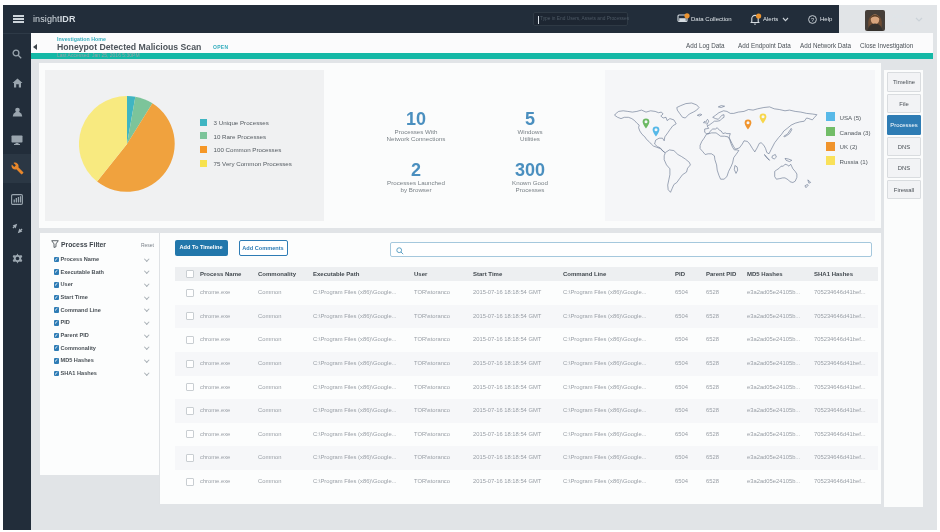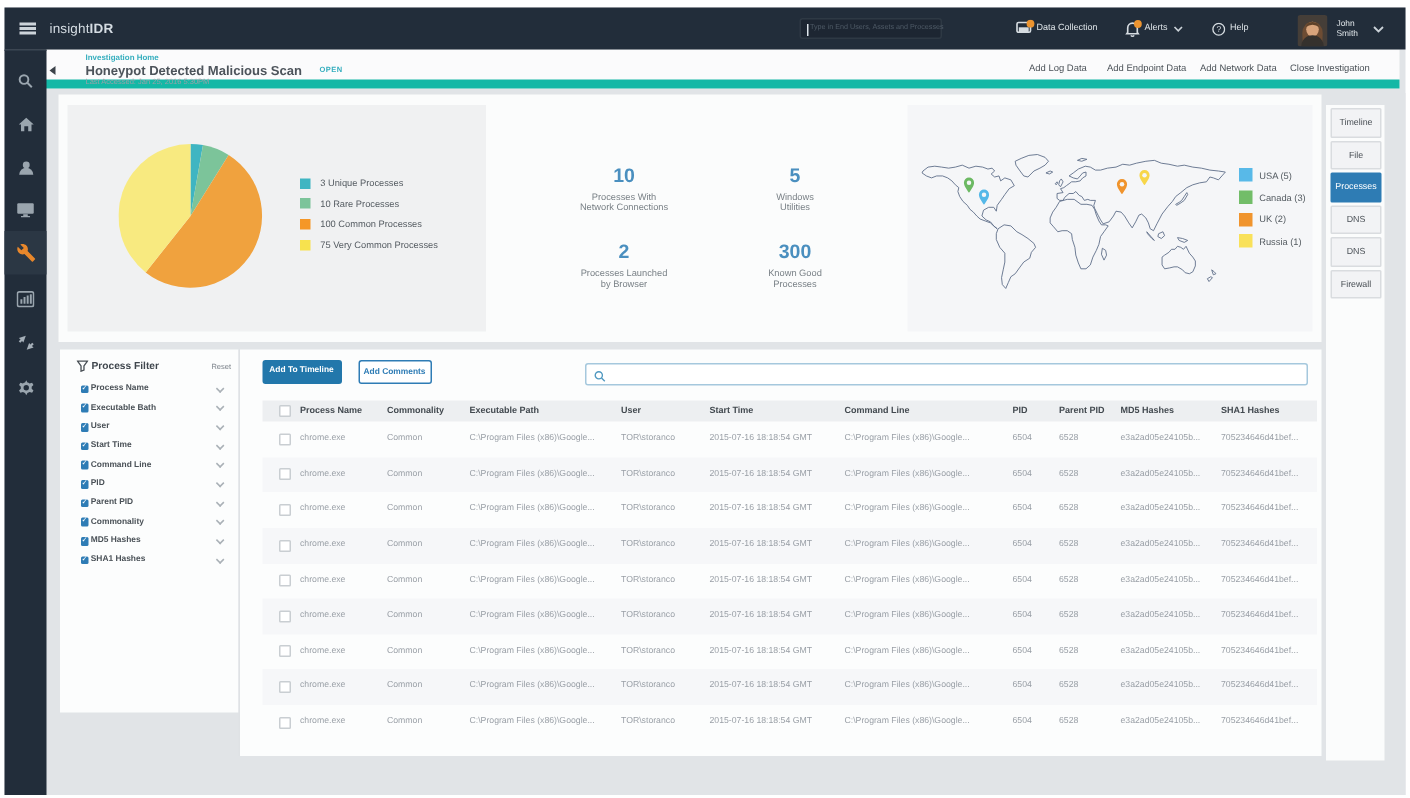--- a/index.html
+++ b/index.html
@@ -1,21 +1,21 @@
 <!DOCTYPE html>
 <html><head>
 <meta charset="utf-8">
 <style>
 * { margin:0; padding:0; box-sizing:border-box; }
 html,body { width:940px; height:532px; background:#fff; font-family:"Liberation Sans", sans-serif; overflow:hidden; }
 #app { position:absolute; left:3px; top:5px; width:934px; height:525px; background:#e1e4e7; }
 .abs { position:absolute; }
 
 
-#topnav { position:absolute; left:0; top:0; width:934px; height:28px; background:#222d3a; z-index:5; }
+#topnav { position:absolute; left:0; top:0; width:836px; height:28px; background:#222d3a; z-index:5; }
 #sidebar { position:absolute; left:0; top:28px; width:28px; height:497px; background:#222d3a; border-top:1px solid #2e3a47; z-index:4; }
 #secondbar { position:absolute; left:24px; top:28px; width:906px; height:26px; background:#fbfbfc; border-bottom:6px solid #14b8a6; z-index:3; }
 #content { position:absolute; left:28px; top:57px; width:906px; height:468px; background:#e1e4e7; }
 
 .ham { position:absolute; left:10px; top:10px; width:11px; height:8px; }
 .ham div { height:1.6px; background:#cdd4da; margin-bottom:1.6px; }
 #logo { position:absolute; left:30px; top:9px; font-size:9px; color:#d5dce2; letter-spacing:0.1px; }
 #logo b { font-weight:bold; }
 
 #tsearch { position:absolute; left:530px; top:7px; width:95px; height:13.5px; background:#1d2632; border:1px solid #2e3944; border-radius:2px; color:#4e5a66; font-size:4.8px; line-height:12px; padding-left:6px; white-space:nowrap; }
@@ -35,21 +35,21 @@
 #topcard { position:absolute; left:8px; top:1px; width:842px; height:165px; background:#fbfcfc; }
 #piepanel { position:absolute; left:6px; top:7px; width:279px; height:151px; background:#f0f1f2; }
 #mappanel { position:absolute; left:566px; top:7px; width:270px; height:151px; background:#f5f6f8; }
 
 .legend { position:absolute; }
 .legend .li { position:absolute; left:0; height:8px; }
 .legend .sq { position:absolute; left:0; top:0; width:7px; height:7px; }
 .lgbig .sq { width:9px; height:9px; top:-1px; }
 .legend .lt { position:absolute; left:13.5px; top:0.5px; font-size:6.2px; color:#545b61; white-space:nowrap; }
 
-.bignum { position:absolute; font-size:13px; font-weight:bold; color:#4a8fbf; text-align:center; width:80px; }
+.bignum { position:absolute; font-size:18px; font-weight:bold; color:#4a8fbf; text-align:center; width:80px; }
 .slabel { position:absolute; font-size:6.2px; color:#798086; text-align:center; width:90px; line-height:7.6px; }
 
 
 #tabstrip { position:absolute; left:853px; top:8px; width:39px; height:437px; background:#fbfcfc; }
 .rtab { position:absolute; left:3px; width:34px; height:19.5px; background:#f2f3f5; border:1px solid #d9dcdf; border-radius:1px; font-size:5.9px; color:#4a5056; text-align:center; line-height:18.5px; }
 .rtab.active { background:#2e7cb4; border-color:#2e7cb4; color:#fff; }
 
 
 #filtercard { position:absolute; left:9px; top:171px; width:119px; height:242px; background:#fcfdfd; }
 #tablecard { position:absolute; left:129px; top:171px; width:721px; height:271px; background:#fcfdfd; box-shadow:-1px 0 0 #dfe2e5; }

